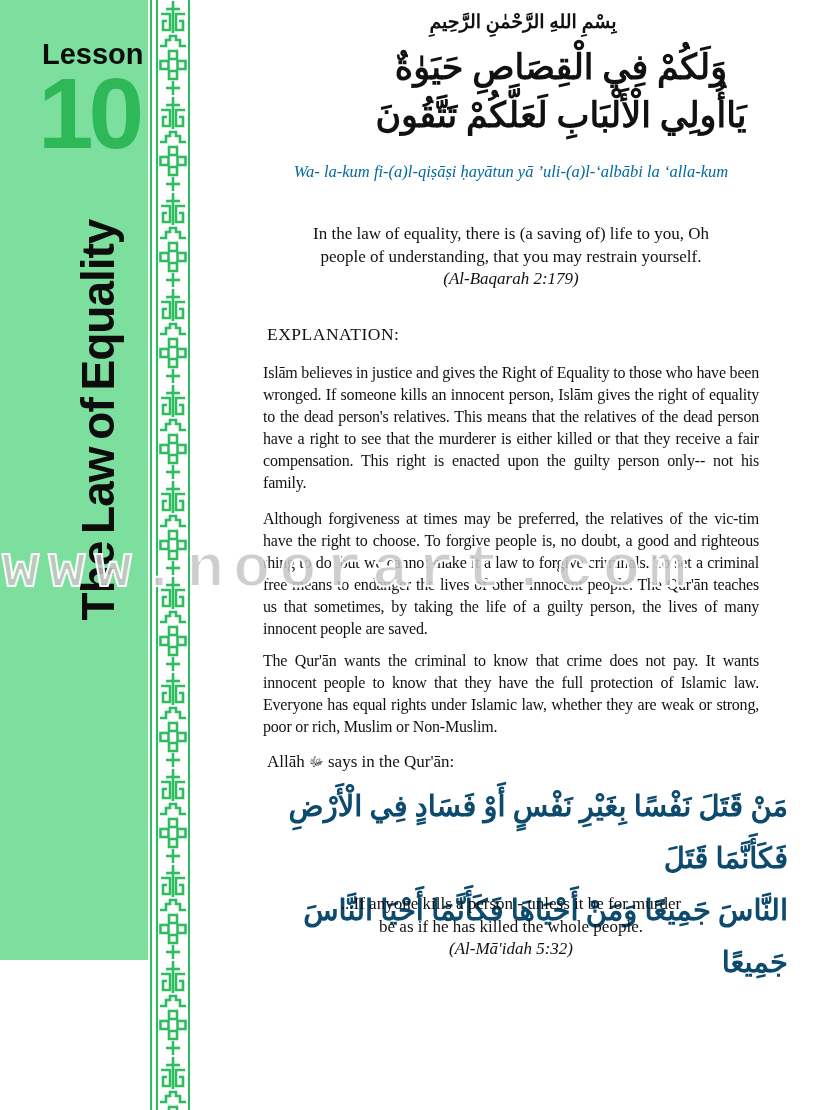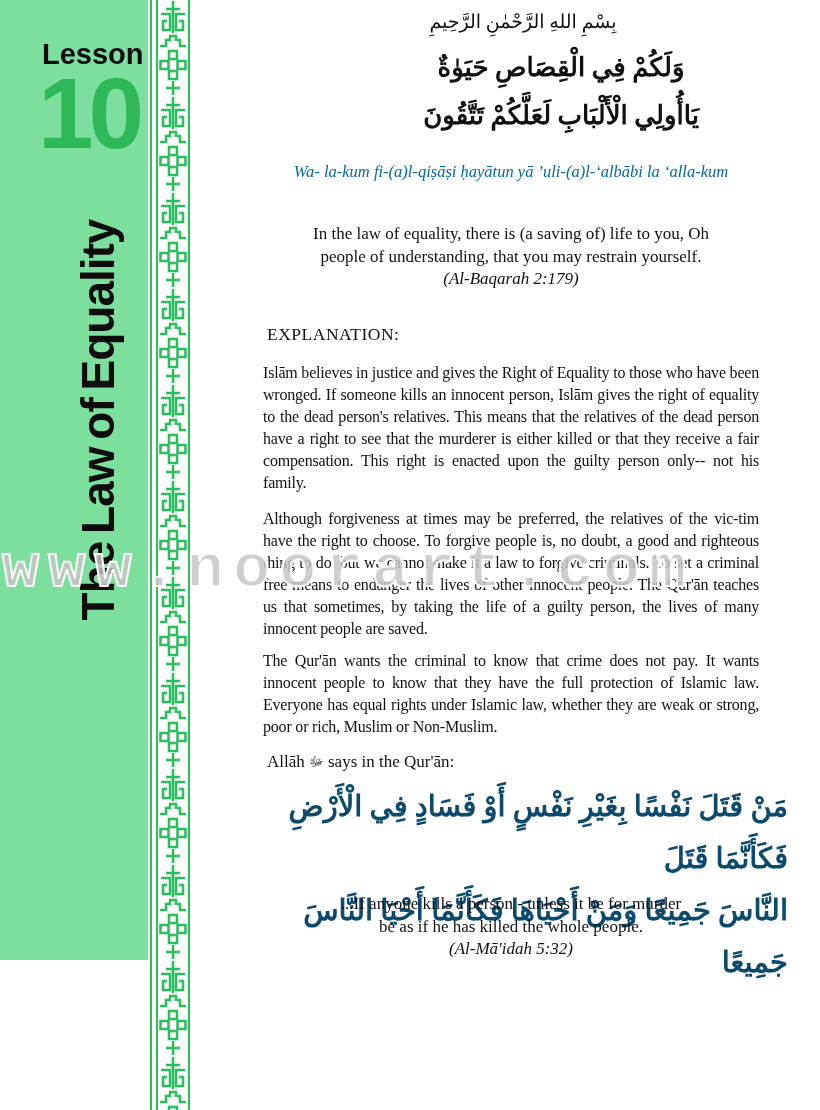--- a/index.html
+++ b/index.html
@@ -19,23 +19,23 @@
   .ornament{position:absolute;left:156px;top:0;width:34px;height:1110px;background:#ffffff;}
 
   
   .watermark{position:absolute;left:2px;top:534px;width:818px;z-index:10;
         font-family:Liberation Mono, monospace;font-weight:bold;font-size:62px;
         letter-spacing:9px;color:rgba(198,198,198,0.85);-webkit-text-stroke:2px rgba(255,255,255,0.95);
         white-space:nowrap;pointer-events:none;}
 
   
   .bismillah{position:absolute;left:373px;top:10px;width:300px;text-align:center;
-        font-size:19px;direction:rtl;color:#111;}
+        font-size:19px;direction:rtl;color:#111;font-weight:bold;}
   .arabic-v1{position:absolute;left:316px;top:44px;width:490px;text-align:center;direction:rtl;
-        font-size:26px;line-height:48px;color:#111;font-weight:bold;}
+        font-size:35px;line-height:48px;color:#111;font-weight:bold;}
   .translit{position:absolute;left:263px;top:161px;width:496px;text-align:center;
         font-style:italic;font-size:16.5px;line-height:21px;color:#0369a1;}
   .trans1{position:absolute;left:263px;top:223px;width:496px;text-align:center;
         font-size:17px;line-height:22.5px;color:#111;}
   .trans1 .ref{font-style:italic;text-align:center;}
   .expl-head{position:absolute;left:267px;top:324px;font-size:17.5px;letter-spacing:.5px;color:#111;}
   .para{position:absolute;left:263px;width:496px;text-align:justify;
         font-size:16px;line-height:22px;letter-spacing:-0.2px;color:#111;}
   .p1{top:362px;}
   .p2{top:508px;}

